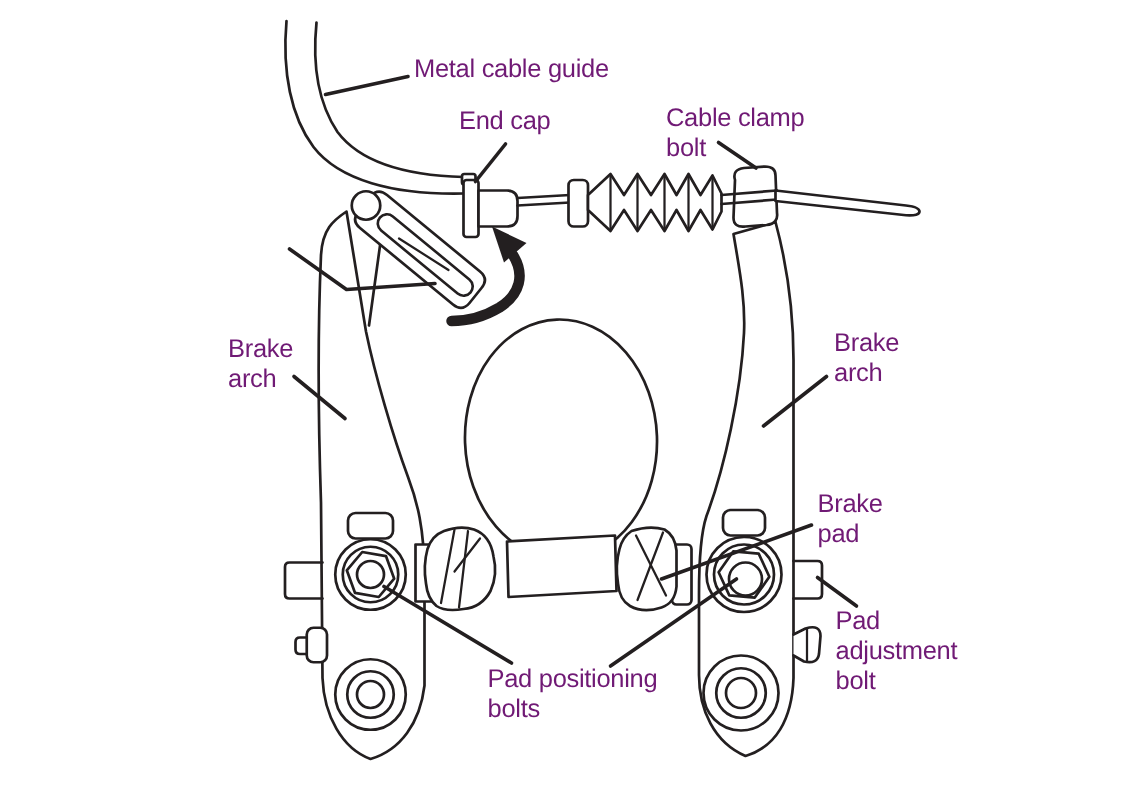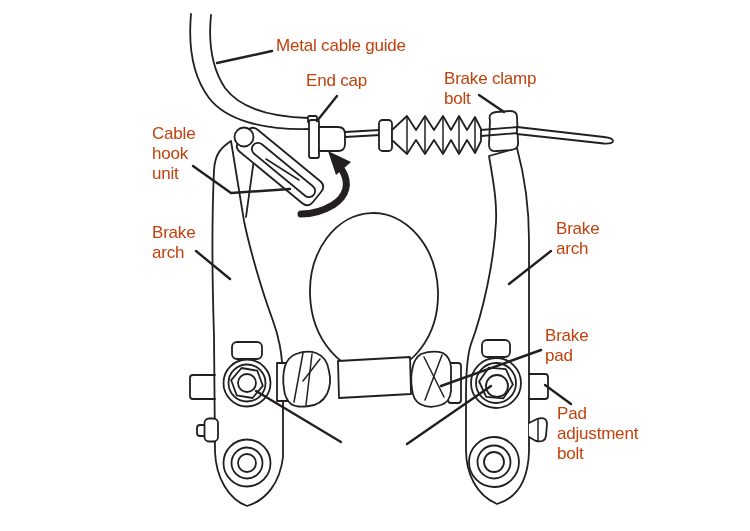--- a/index.html
+++ b/index.html
@@ -1,19 +1,19 @@
 <!DOCTYPE html>
 <html><head>
 <meta charset="utf-8">
 <style>
   html,body{margin:0;padding:0;background:#ffffff;}
   #stage{position:relative;width:750px;height:531px;background:#ffffff;overflow:hidden;
          font-family:"Liberation Sans",sans-serif;}
   #artwork{position:absolute;left:0;top:0;}
-  .lbl{position:absolute;font:400 17px/20px "Liberation Sans",sans-serif;color:#c2410c;
+  .lbl{position:absolute;font:400 17px/20px "Liberation Sans",sans-serif;color:#701a75;
        white-space:pre;letter-spacing:-0.2px;}
   svg .ln{fill:none;stroke:#231f20;stroke-width:1.8;stroke-linecap:round;stroke-linejoin:round;}
   svg .fw{fill:#ffffff;stroke:#231f20;stroke-width:1.8;stroke-linecap:round;stroke-linejoin:round;}
   svg .thin{fill:none;stroke:#231f20;stroke-width:1.5;stroke-linecap:round;}
   svg .leader{fill:none;stroke:#231f20;stroke-width:2.4;stroke-linecap:round;stroke-linejoin:round;}
   svg .solid{fill:#231f20;stroke:none;}
 </style>
 </head>
 <body>
 
@@ -163,28 +163,27 @@
       <path class="leader" d="M551,251 L509,284"></path>
       <path class="leader" d="M541,350 L441,386"></path>
       <path class="leader" d="M341,442 L256,391"></path>
       <path class="leader" d="M407,444 L491,386"></path>
       <path class="leader" d="M571,404 L545,385"></path>
     </g>
   </svg>
 
   <div class="lbl" style="left:276px;top:36px">Metal cable guide</div>
   <div class="lbl" style="left:306px;top:71px">End cap</div>
-  <div class="lbl" style="left:444px;top:69px">Brake clamp
+  <div class="lbl" style="left:444px;top:69px">Cable clamp
 bolt</div>
-  <div class="lbl" style="left:152px;top:124px">Cable
-hook
-unit</div>
   <div class="lbl" style="left:152px;top:223px">Brake
 arch</div>
   <div class="lbl" style="left:556px;top:219px">Brake
 arch</div>
   <div class="lbl" style="left:545px;top:326px">Brake
 pad</div>
+  <div class="lbl" style="left:325px;top:443px">Pad positioning
+bolts</div>
   <div class="lbl" style="left:557px;top:404px">Pad
 adjustment
 bolt</div>
 
 </div>
 
 </body></html>

